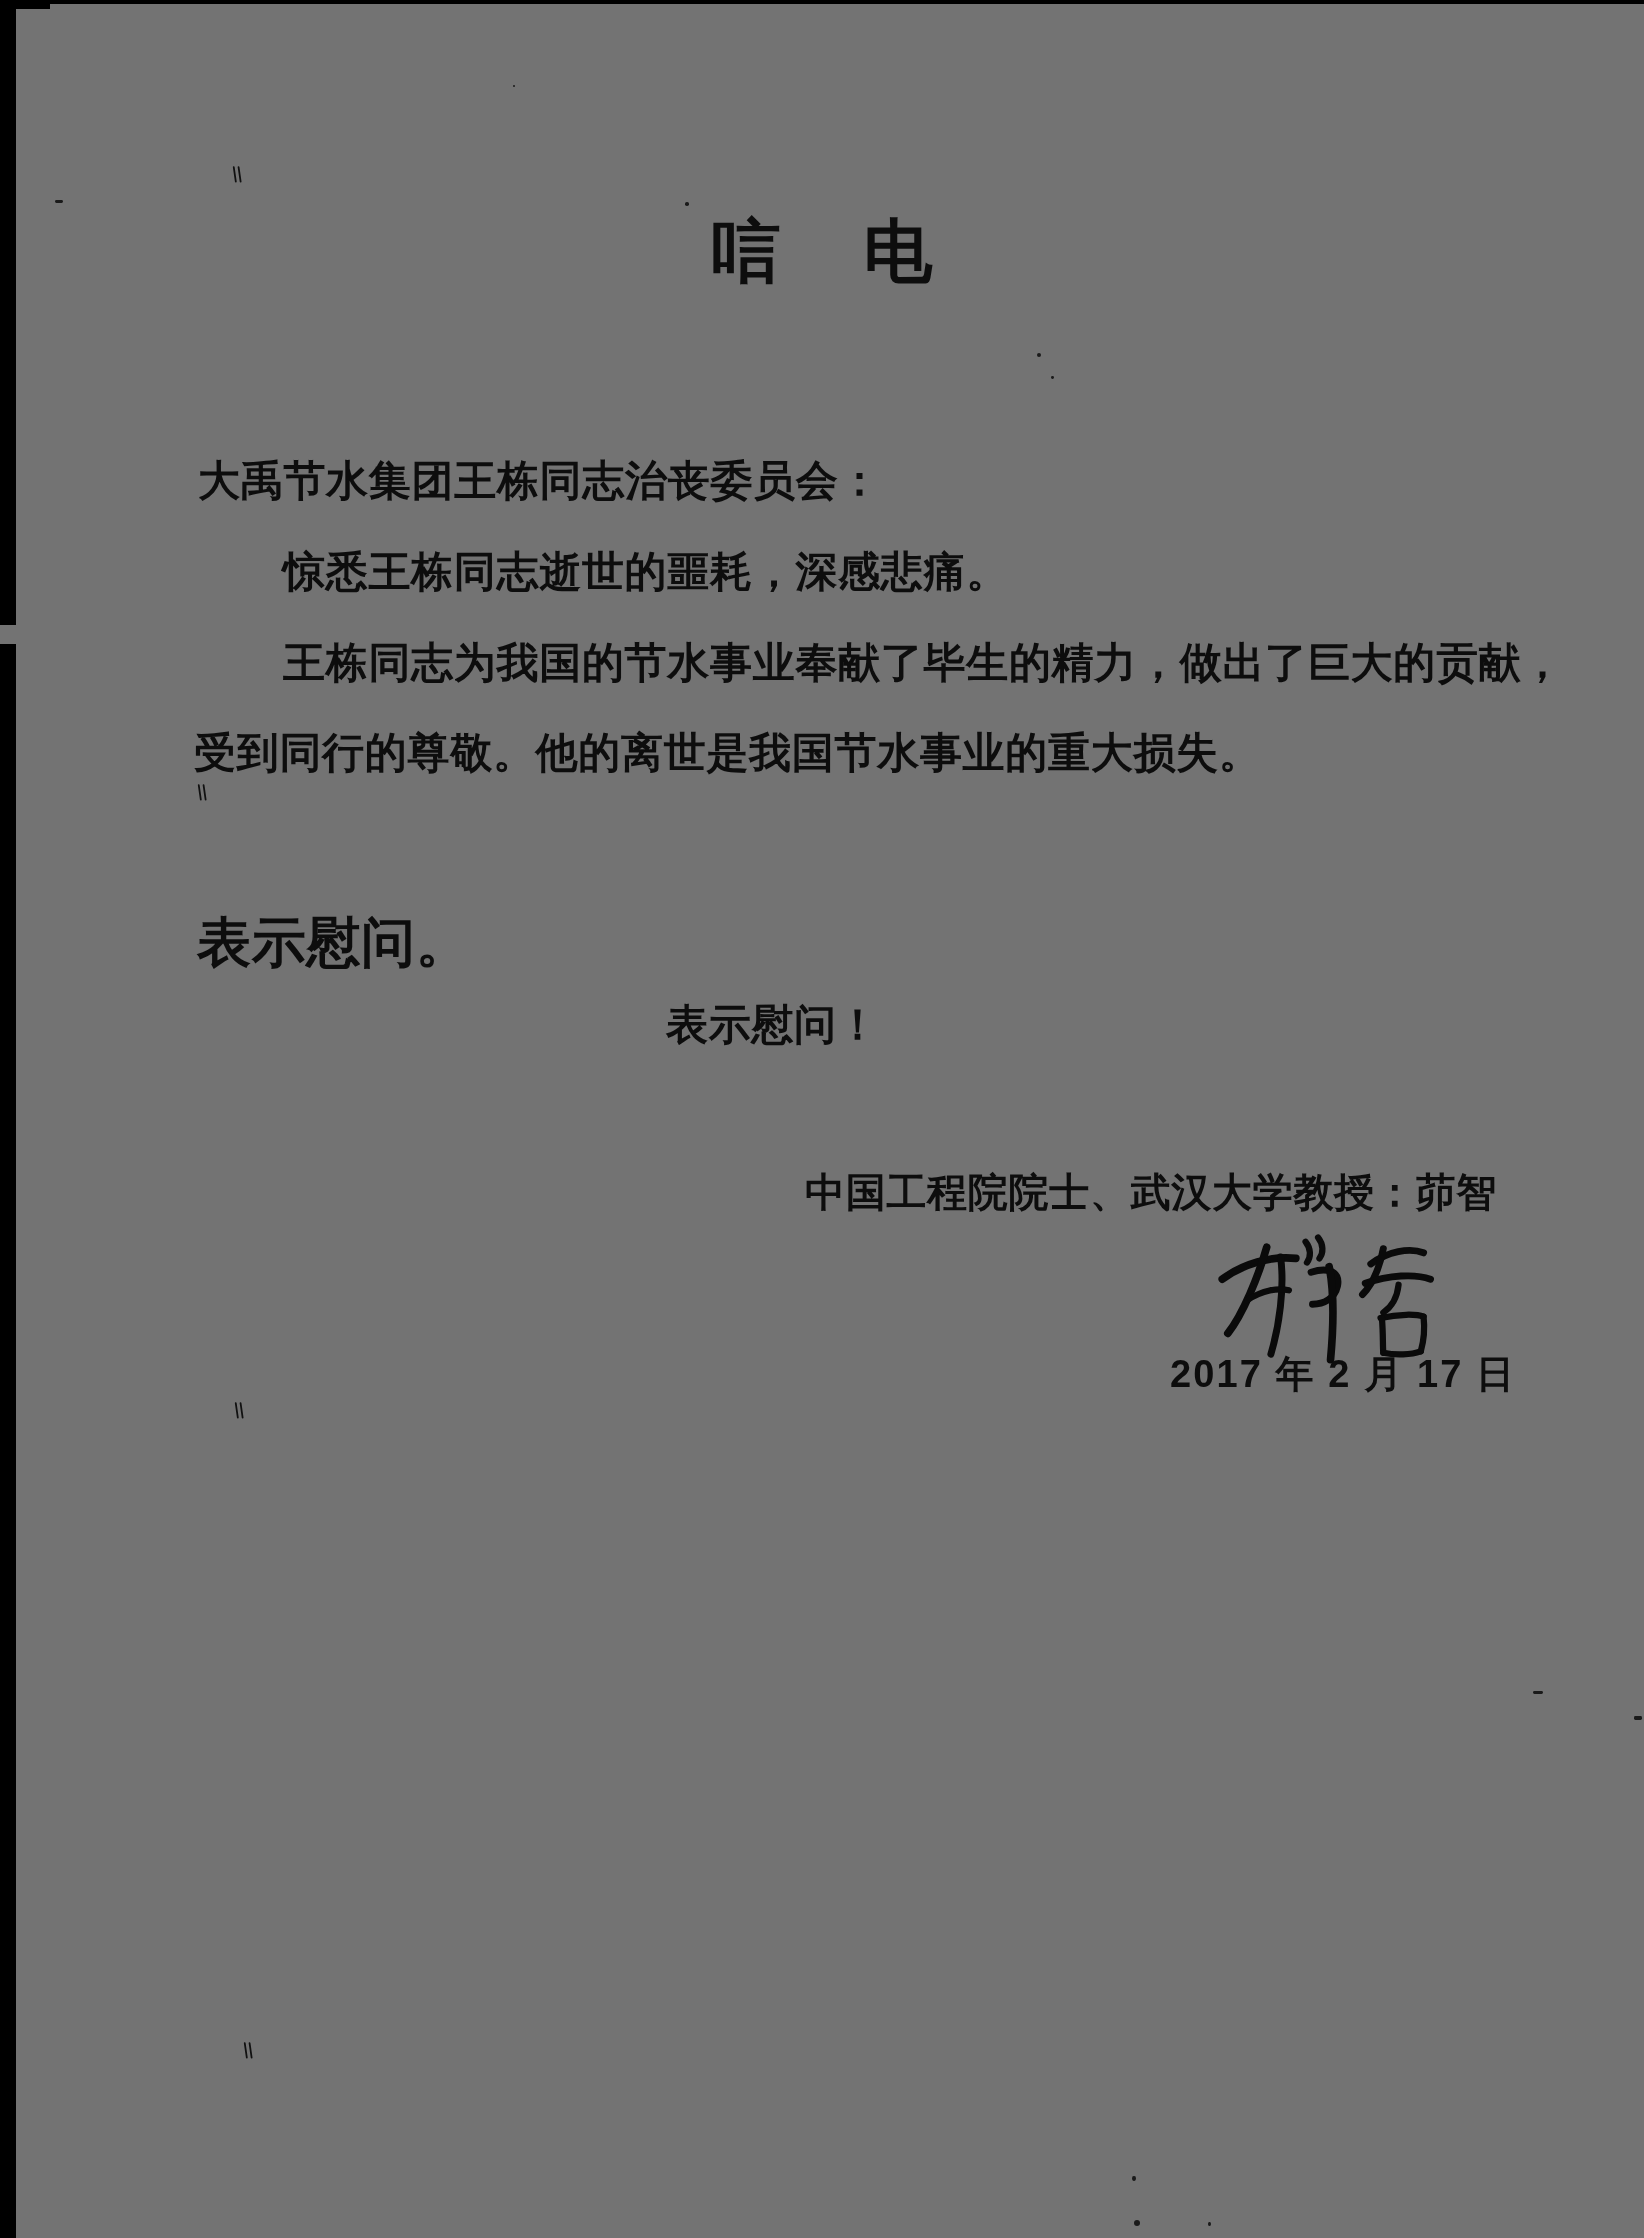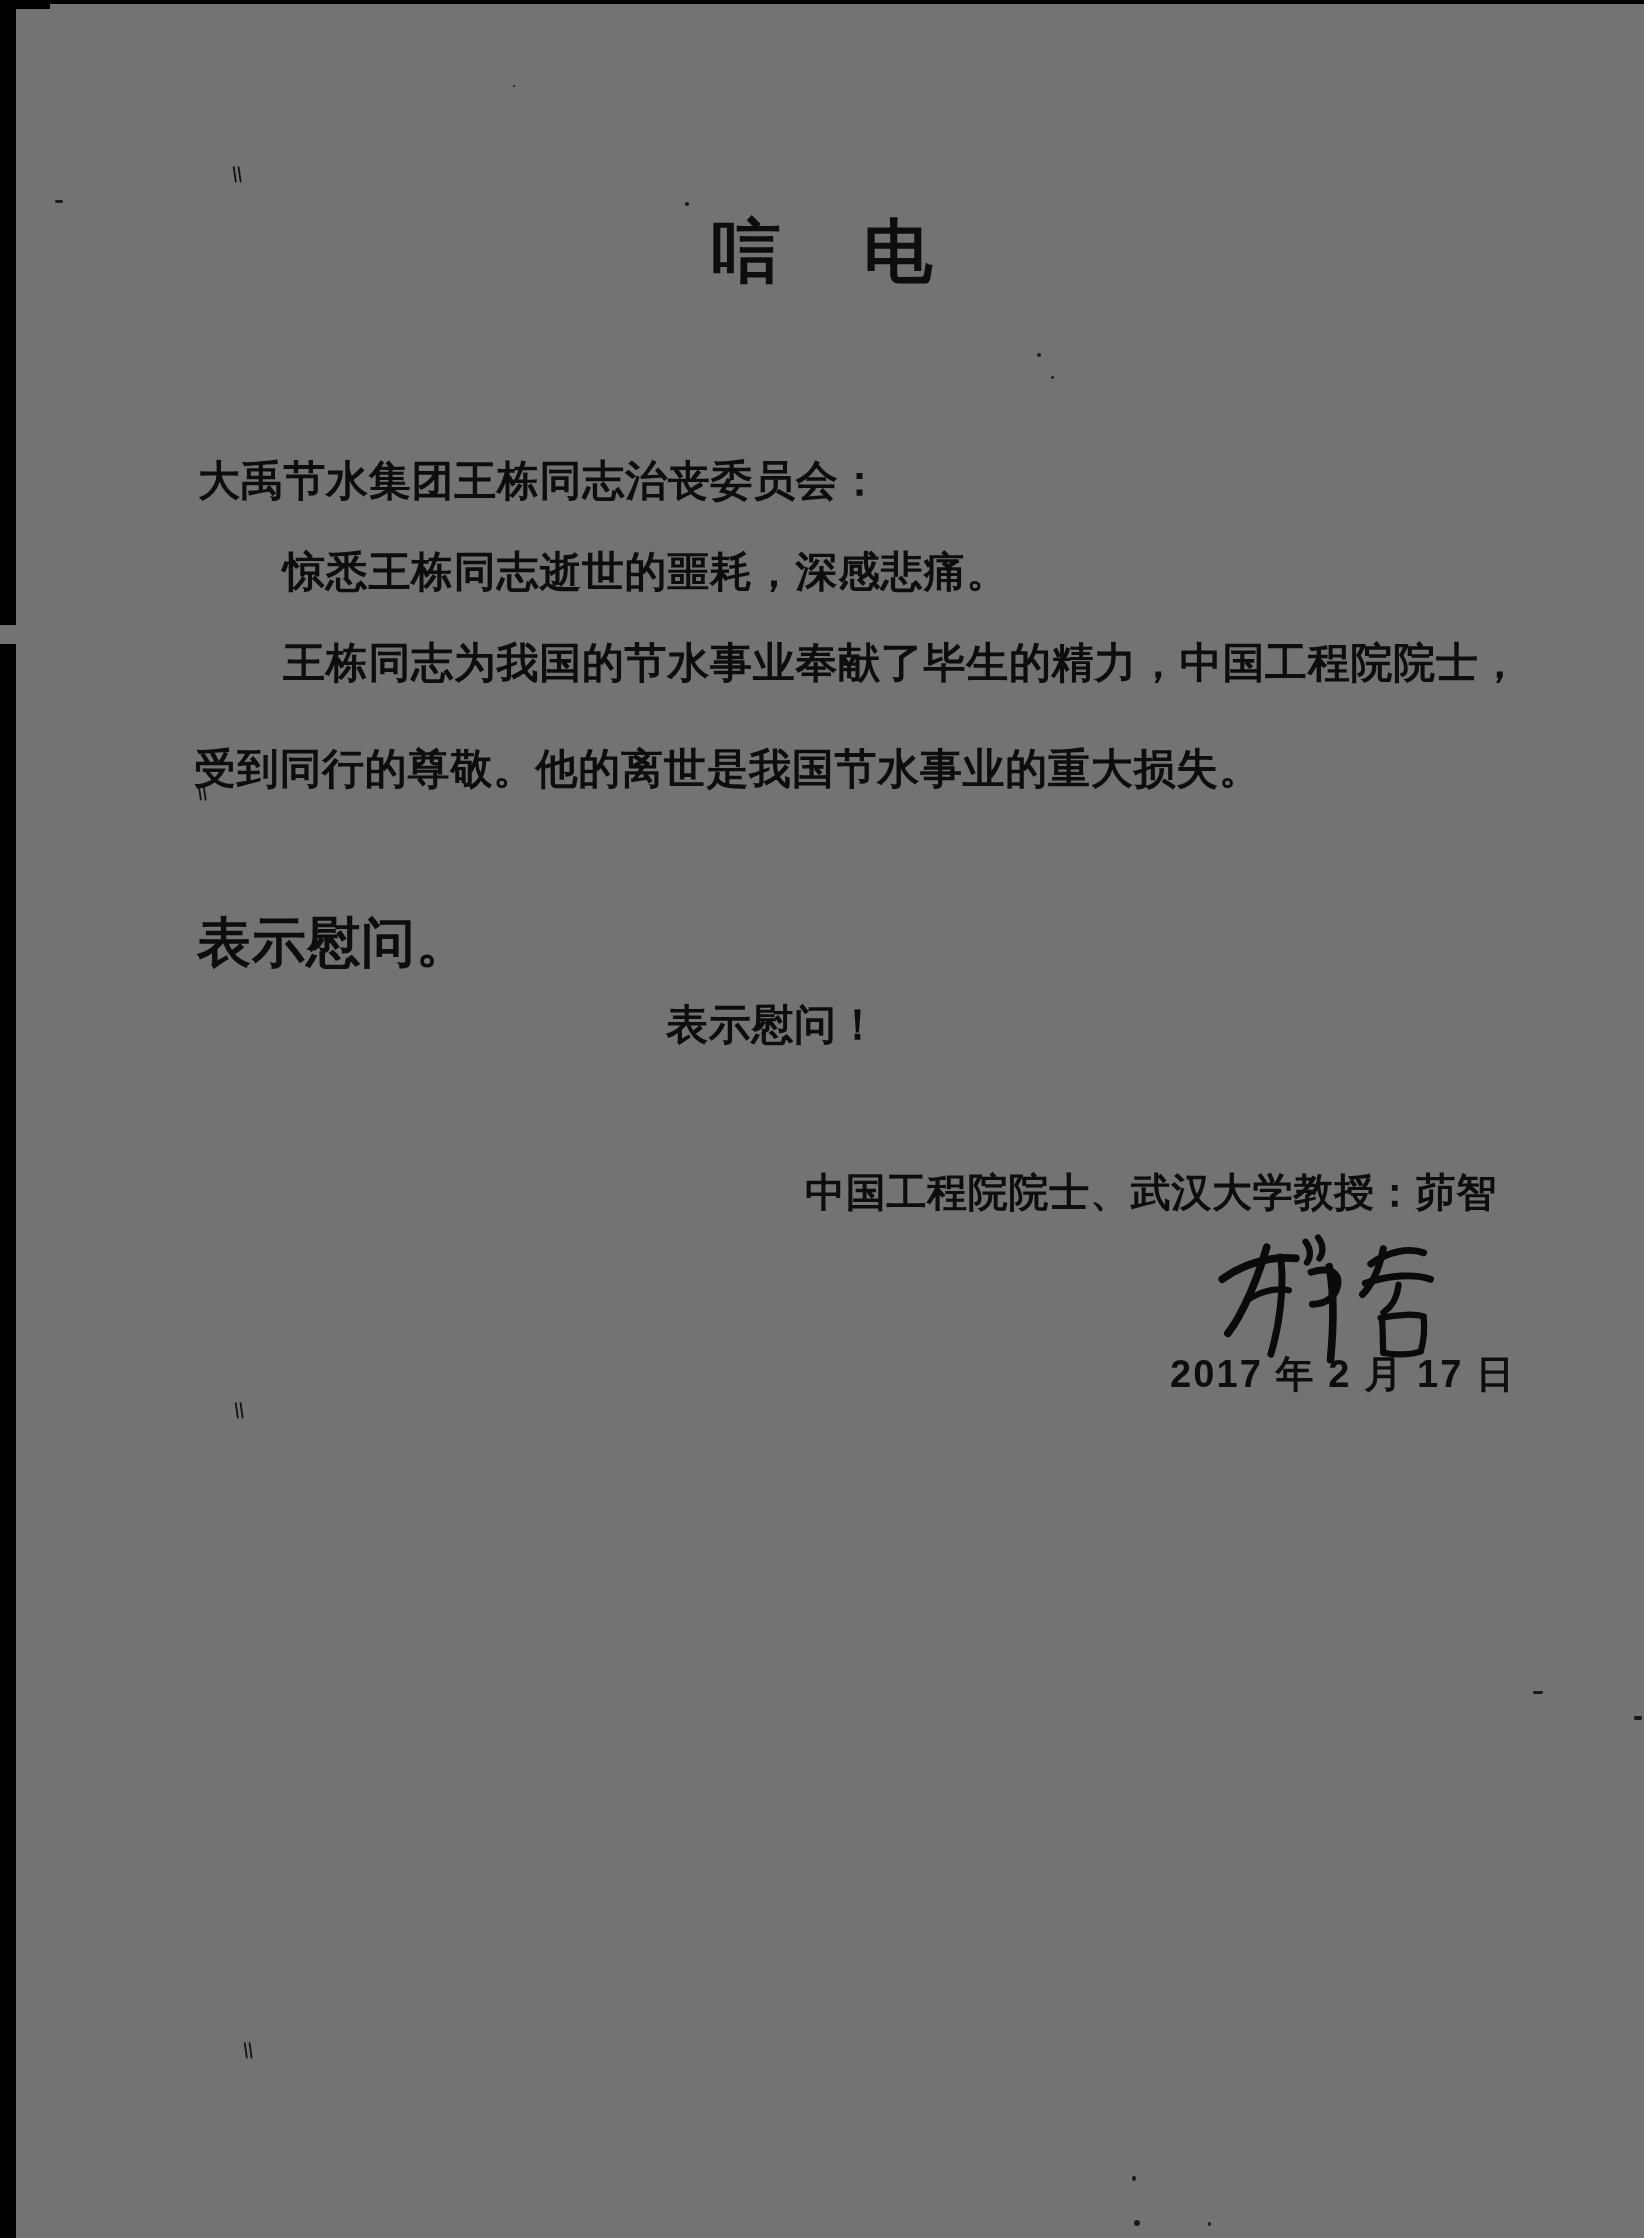--- a/index.html
+++ b/index.html
@@ -46,21 +46,21 @@
     top: 215px; left: 0; width: 100%;
     text-align: center;
     font-size: 69px;
     font-weight: 900;
     letter-spacing: 32px;
     text-indent: 32px; 
   }
   .addressee   { top: 458px;  left: 198px; font-size: 42px; }
   .line-p1     { top: 549px;  left: 283px; font-size: 42px; }
   .line-p2a    { top: 640px;  left: 283px; font-size: 42px; }
-  .line-p2b    { top: 730px; left: 194px; font-size: 42px; margin-top: 16px; }
+  .line-p2b    { top: 730px; left: 194px; font-size: 42px; }
   .line-p3a    { top: 820px; left: 283px; font-size: 42px; }
   .line-p3b    { top: 913px; left: 197px; font-size: 54px; }
   .closing     { top: 1002px; left: 666px; font-size: 42px; }
   .sign-line   { top: 1171px; left: 805px; font-size: 40px; }
   .date-line   { top: 1354px; left: 1170px; font-size: 38px; letter-spacing: 2.1px; text-align: center; }
   .signature-svg { position: absolute; left: 1207px; top: 1218px; }
 </style>
 </head>
 <body>
 
@@ -101,21 +101,21 @@
   <div class="speck" style="left:1132px;top:2176px; width:3.5px;  height:4.9px;"></div>
   <div class="speck" style="left:1134px;top:2220px; width:6.2px;  height:6.2px;"></div>
   <div class="speck" style="left:1208px;top:2222px; width:2.8px;  height:4.2px;"></div>
   <div class="speck" style="left:513px; top:85px;  width:2.1px;  height:2.1px;"></div>
 
   <div class="txt doc-title">唁 电</div>
 
   <div class="txt line-p1">惊悉王栋同志逝世的噩耗，深感悲痛。</div>
 
   <div class="txt addressee">大禹节水集团王栋同志治丧委员会：</div>
-  <div class="txt line-p2a">王栋同志为我国的节水事业奉献了毕生的精力，中国工程院院士，</div>
+  <div class="txt line-p2a">王栋同志为我国的节水事业奉献了毕生的精力，做出了巨大的贡献，</div>
   <div class="txt line-p2b">受到同行的尊敬。他的离世是我国节水事业的重大损失。</div>
   <div class="txt line-p3b">表示慰问。</div>
 
   <div class="txt closing">表示慰问！</div>
 
   <div class="txt sign-line">中国工程院院士、武汉大学教授：茆智</div>
 
   <svg class="signature-svg" width="236" height="146" viewBox="0 0 340 210">
     <g fill="none" stroke="#0a0a0a" stroke-linecap="round" stroke-linejoin="round">
 

